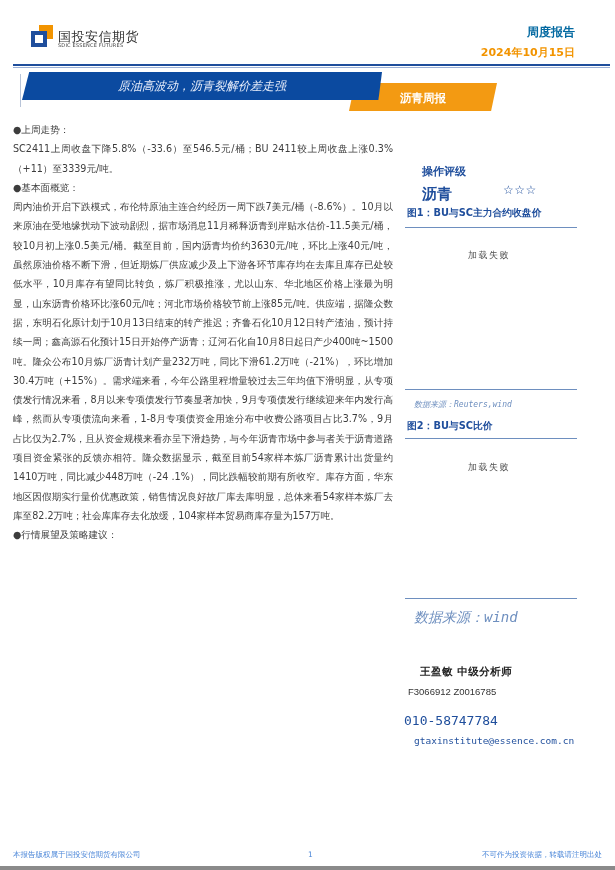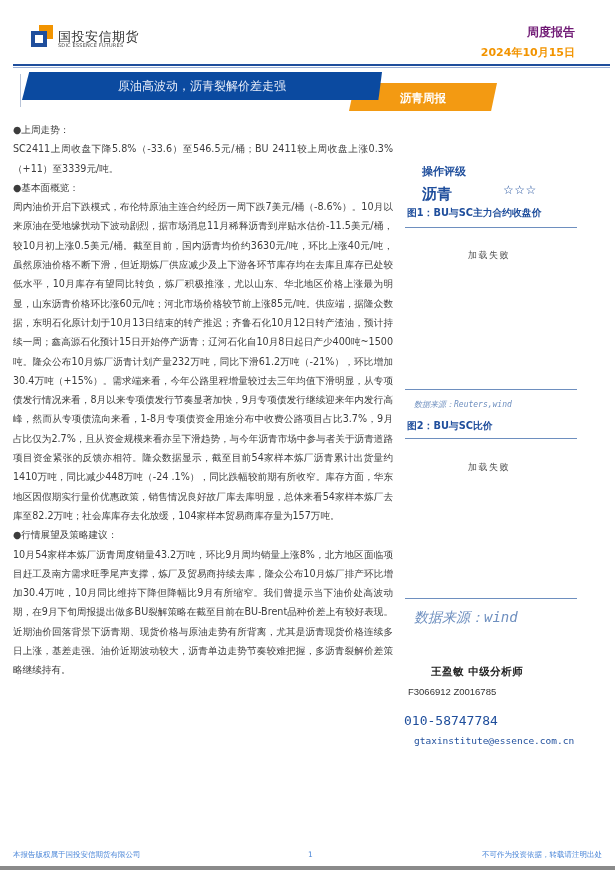--- a/index.html
+++ b/index.html
@@ -13,33 +13,33 @@
 
   
   #logo { left: 31px; top: 25px; width: 140px; height: 30px; }
   #logo .mark { position: absolute; left: 0; top: 0; width: 22px; height: 22px; }
   #logo .mark .blue { position: absolute; left: 0; top: 6px; width: 16px; height: 16px; border: 4px solid #1f4e9c; box-sizing: border-box; }
   #logo .mark .orange { position: absolute; left: 8px; top: 0; width: 14px; height: 14px; background: #f29400; }
   #logo .mark .white { position: absolute; left: 4px; top: 10px; width: 8px; height: 8px; background: #fff; }
   #logo .cn { position: absolute; left: 27px; top: 3px; font-size: 13px; color: #333; letter-spacing: 0.5px; white-space: nowrap; }
   #logo .en { position: absolute; left: 27px; top: 17px; font-size: 5px; color: #444; letter-spacing: 0.2px; white-space: nowrap; }
 
-  #report-type { right: 40px; top: 24px; font-size: 12px; font-weight: bold; color: #701a75; }
+  #report-type { right: 40px; top: 24px; font-size: 12px; font-weight: bold; color: #0369a1; }
   #report-date { right: 40px; top: 45px; font-size: 11px; font-weight: bold; color: #f29400; }
 
   #header-rule { left: 13px; top: 64px; width: 597px; height: 2px; background: #1f4e9c; }
   #header-rule2 { left: 13px; top: 67px; width: 597px; height: 1px; background: #9ab0d6; }
 
   
   #banner-blue {
     left: 22px; top: 72px; width: 360px; height: 28px; background: #0b4aa0;
     clip-path: polygon(2% 0, 100% 0, 99% 100%, 0 100%);
   }
   #banner-left-line { left: 20px; top: 74px; width: 1px; height: 33px; background: #b8c4d8; }
-  #banner-title { left: 22px; top: 72px; width: 360px; height: 25px; line-height: 28px; text-align: center; font-size: 12px; color: #e8eefa; }
+  #banner-title { left: 22px; top: 72px; width: 360px; height: 25px; line-height: 28px; text-align: center; font-size: 12px; color: #e8eefa; font-style: italic; }
   #banner-orange {
     left: 349px; top: 83px; width: 148px; height: 28px; background: #f39a12;
     clip-path: polygon(4% 0, 100% 0, 96% 100%, 0 100%);
   }
   #banner-tag { left: 349px; top: 83px; width: 148px; height: 16px; line-height: 30px; text-align: center; font-size: 11.5px; color: #ffffff; font-weight: bold; }
 
   
   #main { left: 13px; top: 120px; width: 380px; font-size: 9.6px; line-height: 19.3px; color: #3d3d3d; text-align: justify; }
   #main p { margin: 0; }
   #main .bullet { color: #3d3d3d; }
@@ -56,21 +56,21 @@
   #fig1-placeholder { left: 468px; top: 249px; font-size: 9px; color: #555; font-family: "DejaVu Serif", "Liberation Serif", serif; letter-spacing: 1.5px; }
   #fig1-rule-bottom { left: 405px; top: 389px; width: 172px; height: 1px; background: #6e8fbf; }
   #fig1-source { left: 414px; top: 399px; font-size: 8px; color: #6e8fbf; font-style: italic; font-family: "DejaVu Sans Mono", "Liberation Mono", monospace; }
 
   #fig2-title { left: 407px; top: 420px; }
   #fig2-rule-top { left: 405px; top: 438px; width: 172px; height: 1px; background: #6e8fbf; }
   #fig2-placeholder { left: 468px; top: 461px; font-size: 9px; color: #555; font-family: "DejaVu Serif", "Liberation Serif", serif; letter-spacing: 1.5px; }
   #fig2-rule-bottom { left: 405px; top: 598px; width: 172px; height: 1px; background: #6e8fbf; }
   #fig2-source { left: 414px; top: 609px; font-size: 14px; color: #6e8fbf; font-style: italic; font-family: "DejaVu Sans Mono", "Liberation Mono", monospace; }
 
-  #analyst-name { left: 431px; top: 665px; font-size: 10.5px; font-weight: bold; color: #222; font-family: "DejaVu Serif", "Liberation Serif", serif; letter-spacing: 0.5px; }
+  #analyst-name { left: 420px; top: 665px; font-size: 10.5px; font-weight: bold; color: #222; font-family: "DejaVu Serif", "Liberation Serif", serif; letter-spacing: 0.5px; }
   #analyst-cert { left: 408px; top: 686px; font-size: 9.5px; color: #333; font-family: "Liberation Sans", sans-serif; }
   #analyst-phone { left: 404px; top: 713px; font-size: 13px; color: #1f4e9c; font-family: "DejaVu Sans Mono", "Liberation Mono", monospace; }
   #analyst-email { left: 414px; top: 735px; font-size: 9.5px; color: #1f4e9c; font-family: "DejaVu Sans Mono", "Liberation Mono", monospace; }
 
   
   .footer-text { top: 850px; font-size: 7.5px; color: #4a86d8; }
   #footer-left { left: 13px; }
   #footer-page { left: 308px; }
   #footer-right { right: 13px; }
   #footer-rule { left: 0; top: 866px; width: 615px; height: 4px; background: #8a8a8a; }
@@ -98,21 +98,20 @@
 <div id="banner-tag" class="abs">沥青周报</div>
 <div id="banner-blue" class="abs"></div>
 <div id="banner-title" class="abs">原油高波动，沥青裂解价差走强</div>
 
 <div id="main" class="abs">
   <p class="bullet">●上周走势：</p>
   <p>SC2411上周收盘下降5.8%（-33.6）至546.5元/桶；BU 2411较上周收盘上涨0.3%（+11）至3339元/吨。</p>
   <p class="bullet">●基本面概览：</p>
   <p>周内油价开启下跌模式，布伦特原油主连合约经历一周下跌7美元/桶（-8.6%）。10月以来原油在受地缘扰动下波动剧烈，据市场消息11月稀释沥青到岸贴水估价-11.5美元/桶，较10月初上涨0.5美元/桶。截至目前，国内沥青均价约3630元/吨，环比上涨40元/吨，虽然原油价格不断下滑，但近期炼厂供应减少及上下游各环节库存均在去库且库存已处较低水平，10月库存有望同比转负，炼厂积极推涨，尤以山东、华北地区价格上涨最为明显，山东沥青价格环比涨60元/吨；河北市场价格较节前上涨85元/吨。供应端，据隆众数据，东明石化原计划于10月13日结束的转产推迟；齐鲁石化10月12日转产渣油，预计持续一周；鑫高源石化预计15日开始停产沥青；辽河石化自10月8日起日产少400吨~1500吨。隆众公布10月炼厂沥青计划产量232万吨，同比下滑61.2万吨（-21%），环比增加30.4万吨（+15%）。需求端来看，今年公路里程增量较过去三年均值下滑明显，从专项债发行情况来看，8月以来专项债发行节奏显著加快，9月专项债发行继续迎来年内发行高峰，然而从专项债流向来看，1-8月专项债资金用途分布中收费公路项目占比3.7%，9月占比仅为2.7%，且从资金规模来看亦呈下滑趋势，与今年沥青市场中参与者关于沥青道路项目资金紧张的反馈亦相符。隆众数据显示，截至目前54家样本炼厂沥青累计出货量约1410万吨，同比减少448万吨（-24 .1%），同比跌幅较前期有所收窄。库存方面，华东地区因假期实行量价优惠政策，销售情况良好故厂库去库明显，总体来看54家样本炼厂去库至82.2万吨；社会库库存去化放缓，104家样本贸易商库存量为157万吨。</p>
   <p class="bullet">●行情展望及策略建议：</p>
-  <p>10月54家样本炼厂沥青周度销量43.2万吨，环比9月周均销量上涨8%，北方地区面临项目赶工及南方需求旺季尾声支撑，炼厂及贸易商持续去库，隆众公布10月炼厂排产环比增加30.4万吨，10月同比维持下降但降幅比9月有所缩窄。我们曾提示当下油价处高波动期，在9月下旬周报提出做多BU裂解策略在截至目前在BU-Brent品种价差上有较好表现。近期油价回落背景下沥青期、现货价格与原油走势有所背离，尤其是沥青现货价格连续多日上涨，基差走强。油价近期波动较大，沥青单边走势节奏较难把握，多沥青裂解价差策略继续持有。</p>
 </div>
 
 <div id="rating-title" class="abs side-heading">操作评级</div>
 <div id="rating-item" class="abs side-heading">沥青</div>
 <div id="rating-stars" class="abs">☆☆☆</div>
 
 <div id="fig1-title" class="abs fig-title">图1：BU与SC主力合约收盘价</div>
 <div id="fig1-rule-top" class="abs"></div>
 <div id="fig1-placeholder" class="abs">加载失败</div>
 <div id="fig1-rule-bottom" class="abs"></div>

